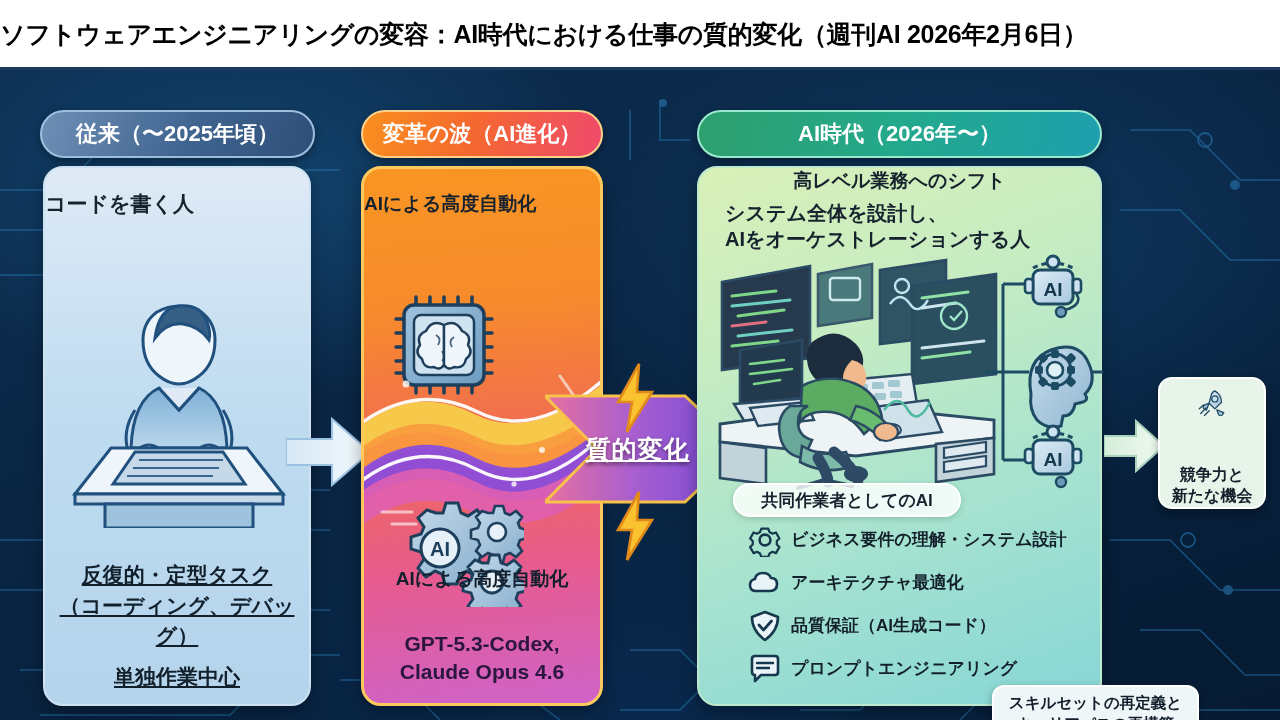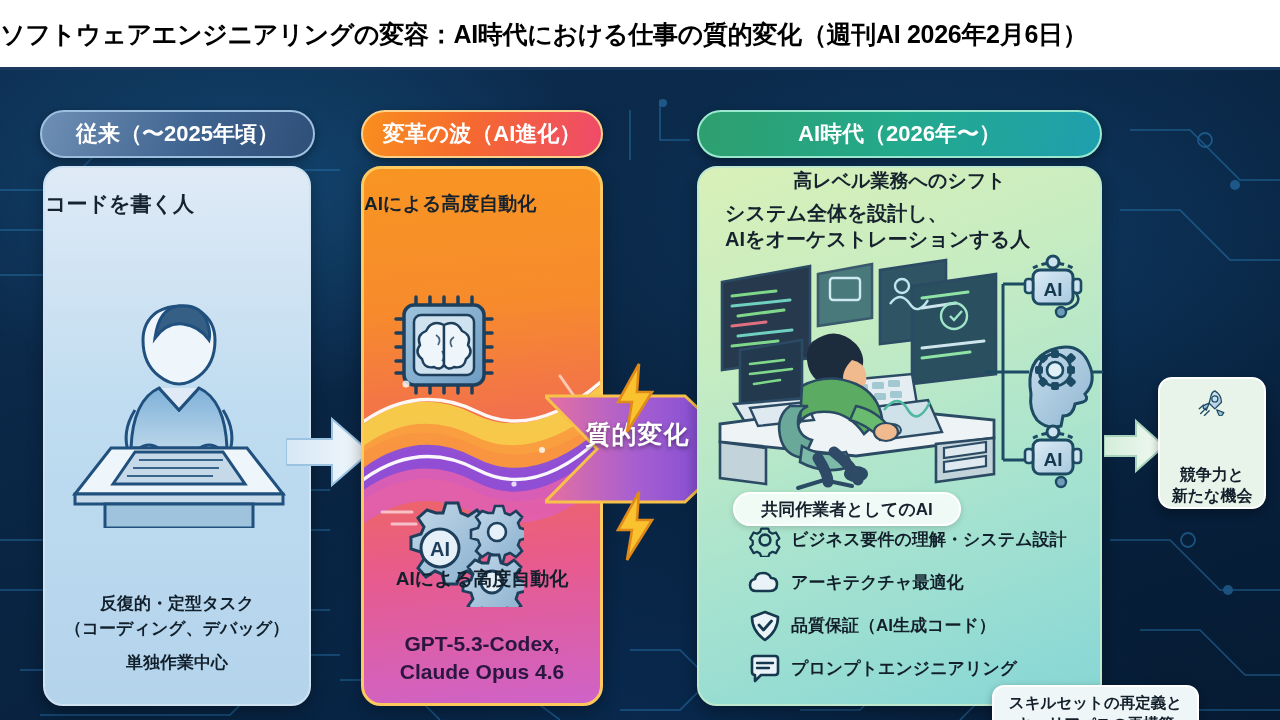--- a/index.html
+++ b/index.html
@@ -83,48 +83,48 @@
   }
   #legacy-title{ top:22px; font-size:21px; }
   #wave-title-top{ top:22px; font-size:19px; }
   #ai-title{ top:32px; font-size:20px; padding:0 26px; }
   #ai-subtitle{ top:88px; font-size:19px; font-weight:bold; color:#16222e; text-align:center; width:100%; }
 
   .panel-foot{
     position:absolute; width:100%; text-align:center; font-weight:bold;
     color:#12202c; line-height:1.45;
   }
-  #legacy-foot{ bottom:28px; font-size:17px; }
+  #legacy-foot{ bottom:12px; font-size:21px;text-decoration:underline; }
   #wave-foot{ bottom:110px; font-size:19px; }
   #wave-models{ bottom:18px; font-size:21px; font-weight:bold; color:#2b1640; line-height:1.3; }
 
   
   #arrow1{ position:absolute; left:286px; top:345px; width:86px; height:74px; }
 
   
   #chevron{ position:absolute; left:545px; top:320px; width:200px; height:118px; }
   #chevron-label{
-    position:absolute; left:545px; top:305px; width:185px; height:118px;
+    position:absolute; left:545px; top:320px; width:185px; height:118px;
     display:flex; align-items:center; justify-content:center;
     color:#fff; font-size:25px; font-weight:bold;
-    text-shadow:0 2px 4px rgba(0,0,0,.45); letter-spacing:1px;
+    text-shadow:0 2px 4px rgba(0,0,0,.45); letter-spacing:1px;text-decoration:underline;
   }
   .bolt{ position:absolute; width:46px; height:72px; }
   #bolt-top{ left:612px; top:292px; }
   #bolt-bottom{ left:612px; top:420px; }
 
   
   #workspace{ position:absolute; left:706px; top:182px; width:300px; height:240px; }
 
   
   #ai-nodes{ position:absolute; left:985px; top:182px; width:118px; height:240px; }
 
   
   #collab-badge{
-    position:absolute; left:733px; top:422px; width:228px; height:34px;
+    position:absolute; left:733px; top:413px; width:228px; height:34px;
     background:rgba(255,255,255,.82); border:2px solid #ffffff; border-radius:17px;
     display:flex; align-items:center; justify-content:center;
     font-size:17px; font-weight:bold; color:#16222e;
     box-shadow:0 2px 6px rgba(0,0,0,.16);
   }
 
   
   #feature-list{ position:absolute; left:748px; top:448px; width:350px; }
   .feature-row{ display:flex; align-items:center; height:43px; }
   .feature-icon{ width:34px; height:34px; flex:0 0 34px; margin-right:9px; }

